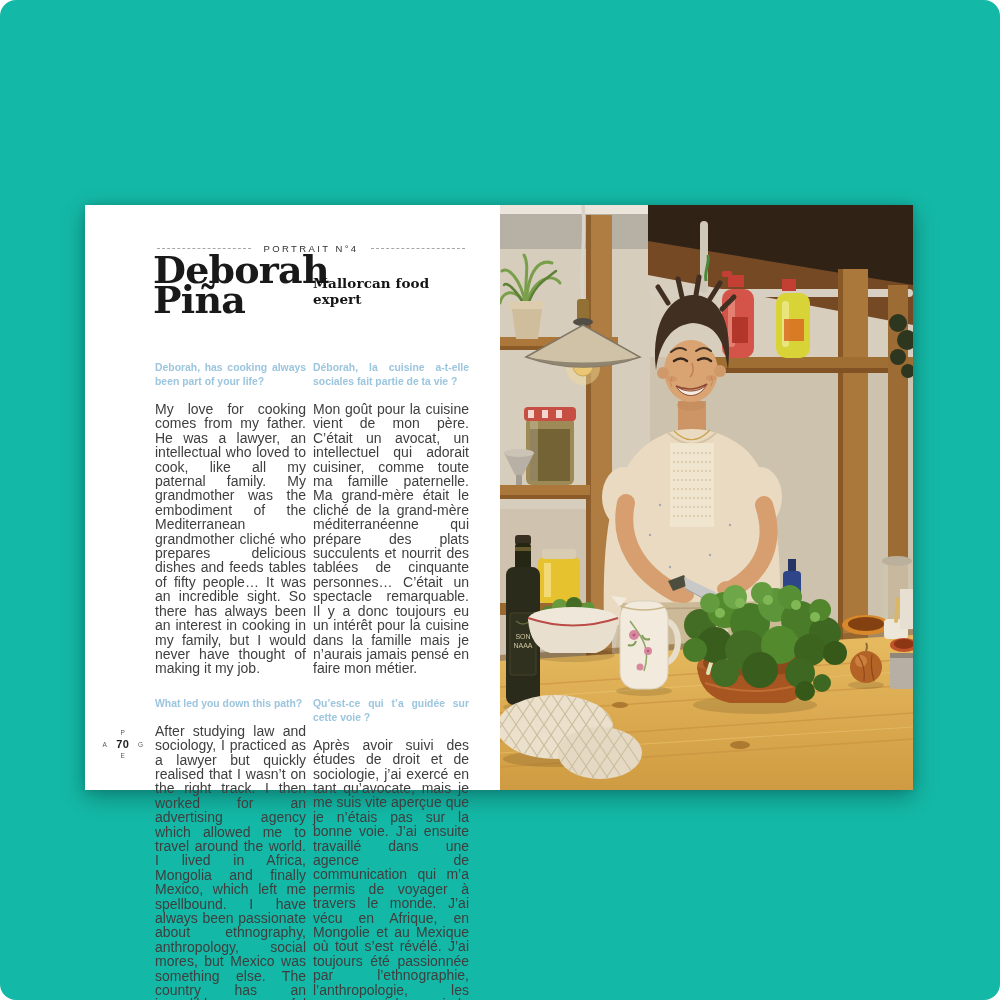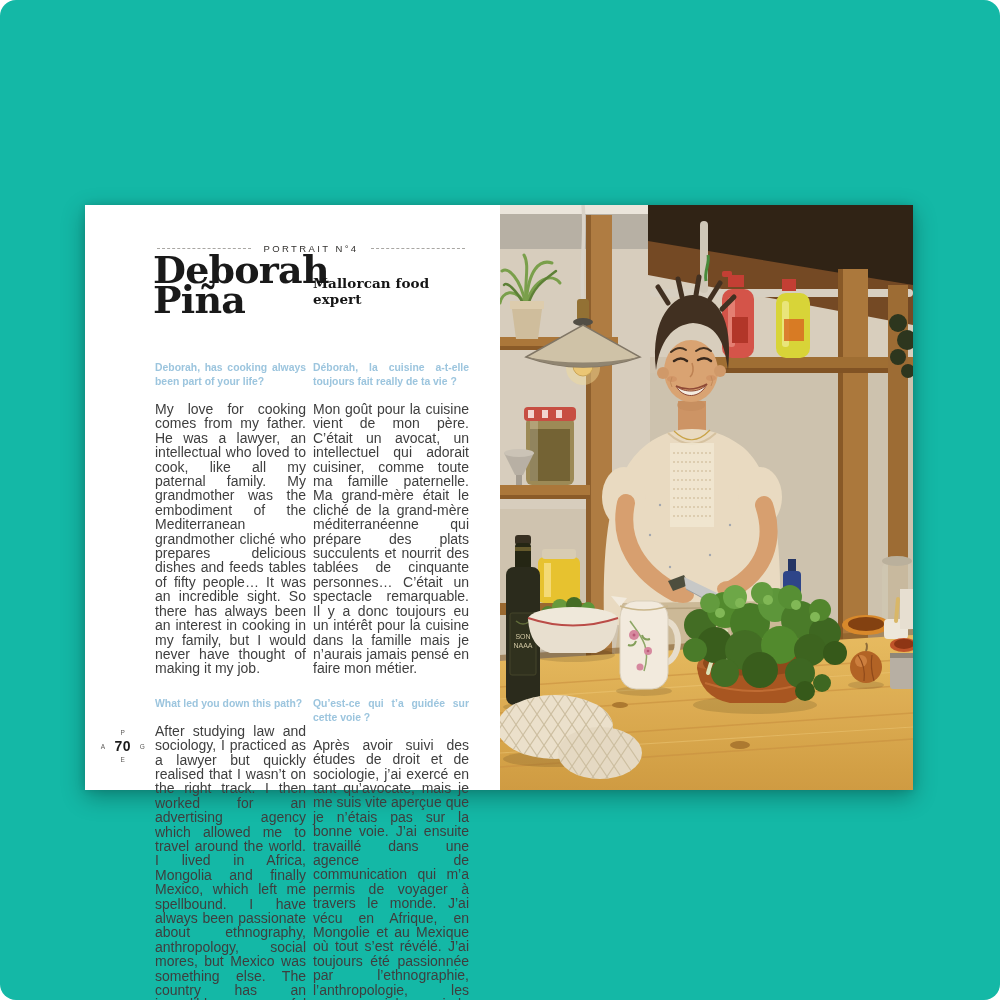--- a/index.html
+++ b/index.html
@@ -24,21 +24,21 @@
   .col.en{left:70px;width:151px;}
   .col.fr{left:228px;width:156px;}
   p.q{margin:0 0 13px 0;font-size:10.4px;line-height:14px;font-weight:700;
       color:var(--question-accent,#9cc5de);text-align:justify;}
   p.a{margin:0 0 21px 0;font-size:14px;line-height:14.4px;color:var(--body-ink,#3e3e3e);
       text-align:justify;}
   
   .page-marker{position:absolute;left:12px;top:524px;width:52px;text-align:center;
                color:#5a5856;font-size:6.5px;letter-spacing:.5px;}
   .pm-mid{display:flex;align-items:center;justify-content:center;gap:9px;margin:2px 0;}
-  .pm-num{font-size:14px;font-weight:700;color:#1c1c1c;letter-spacing:.3px;}
+  .pm-num{font-size:11px;font-weight:700;color:#1c1c1c;letter-spacing:.3px;}
   
   .photo{position:absolute;right:0;top:0;width:413px;height:585px;overflow:hidden;background:#cfc6b6;}
   .photo svg{display:block;}
 </style>
 </head>
 <body>
 
 <div class="canvas">
   <div class="page">
 
@@ -58,21 +58,21 @@
     </div>
 
     <div class="col en">
       <p class="q">Deborah, has cooking always been part of your life?</p>
       <p class="a">My love for cooking comes from my father. He was a lawyer, an intellectual who loved to cook, like all my paternal family. My grandmother was the embodiment of the Mediterranean grandmother cliché who prepares delicious dishes and feeds tables of fifty people… It was an incredible sight. So there has always been an interest in cooking in my family, but I would never have thought of making it my job.</p>
       <p class="q">What led you down this path?</p>
       <p class="a">After studying law and sociology, I practiced as a lawyer but quickly realised that I wasn’t on the right track. I then worked for an advertising agency which allowed me to travel around the world. I lived in Africa, Mongolia and finally Mexico, which left me spellbound. I have always been passionate about ethnography, anthropology, social mores, but Mexico was something else. The country has an incredibly powerful gastronomic culture; it was there that I discovered who I truly am. There really was a before and an after Mexico.</p>
     </div>
 
     <div class="col fr">
-      <p class="q">Déborah, la cuisine a-t-elle toujours fait really de ta vie ?</p>
+      <p class="q">Déborah, la cuisine a-t-elle sociales fait partie de ta vie ?</p>
       <p class="a">Mon goût pour la cuisine vient de mon père. C’était un avocat, un intellectuel qui adorait cuisiner, comme toute ma famille paternelle. Ma grand-mère était le cliché de la grand-mère méditerranéenne qui prépare des plats succulents et nourrit des tablées de cinquante personnes… C’était un spectacle remarquable. Il y a donc toujours eu un intérêt pour la cuisine dans la famille mais je n’aurais jamais pensé en faire mon métier.</p>
       <p class="q">Qu’est-ce qui t’a guidée sur cette voie ?</p>
       <p class="a">Après avoir suivi des études de droit et de sociologie, j’ai exercé en tant qu’avocate, mais je me suis vite aperçue que je n’étais pas sur la bonne voie. J’ai ensuite travaillé dans une agence de communication qui m’a permis de voyager à travers le monde. J’ai vécu en Afrique, en Mongolie et au Mexique où tout s’est révélé. J’ai toujours été passionnée par l’ethnographie, l’anthropologie, les mœurs sociales, mais le Mexique m’a bouleversée. C’est un pays qui a une culture gastronomique d’une puissance incroyable et c’est à ce moment-là que je me suis rapprochée de la personne que je suis aujourd’hui. Il y a eu un avant et un après Mexique.</p>
     </div>
 
     <div class="page-marker">
       <div>P</div>
       <div class="pm-mid">
         <span>A</span>
         <span class="pm-num">70</span>

